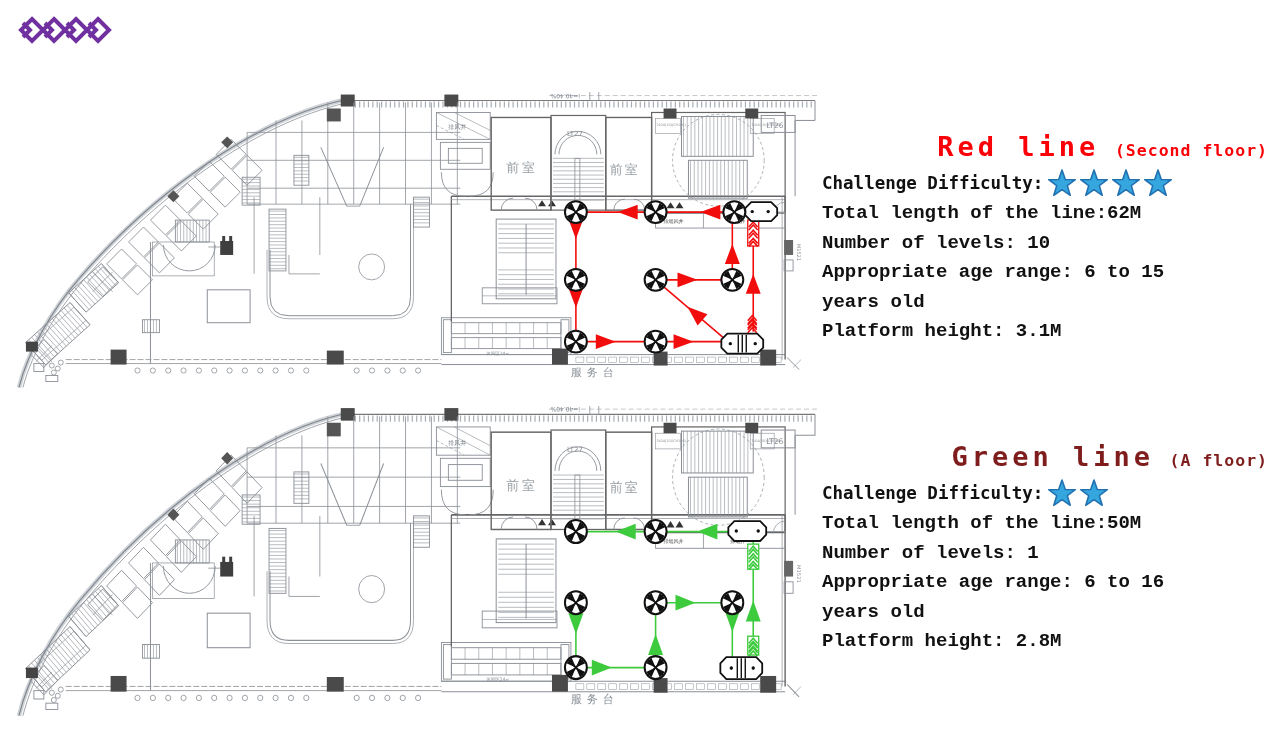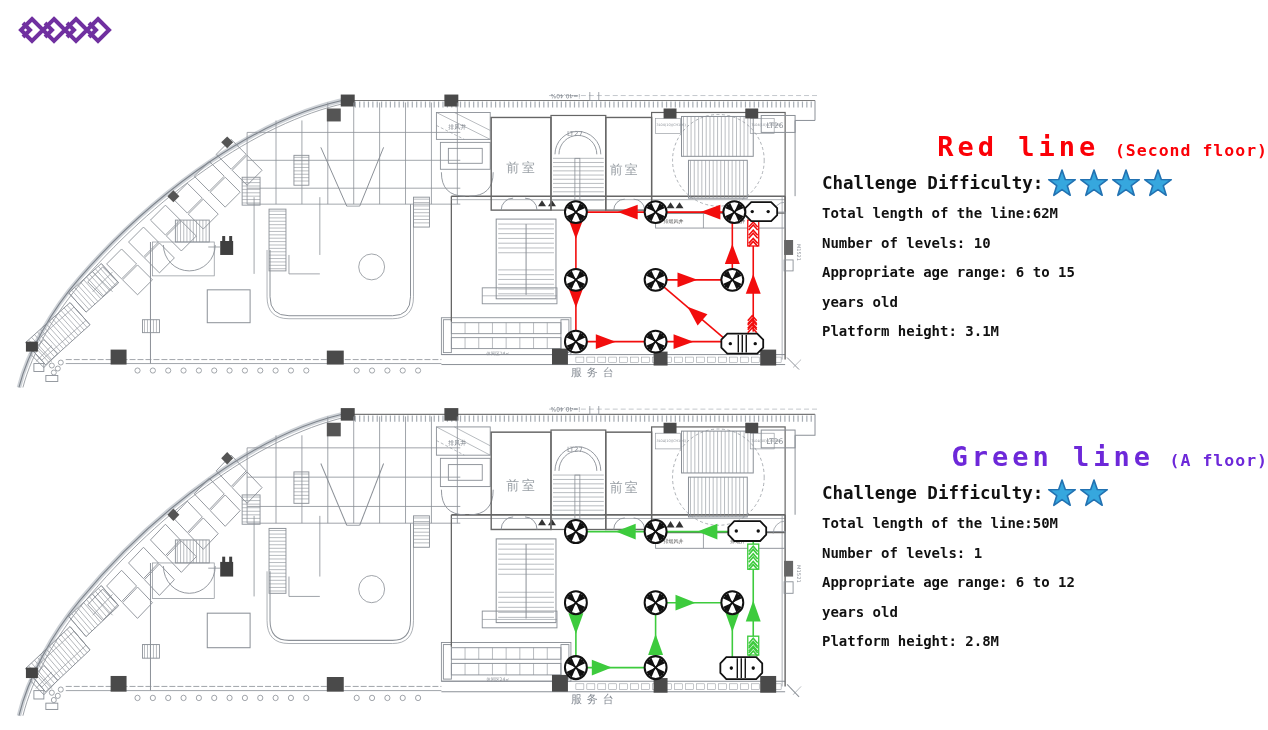--- a/index.html
+++ b/index.html
@@ -9,21 +9,21 @@
   .hdr svg{display:block;}
   .hdr .ttl{font-family:"Liberation Sans","DejaVu Sans",sans-serif;font-weight:bold;
             font-size:31px;margin-left:8px;letter-spacing:0px;}
   .plan{position:absolute;left:6px;}
   .sec{position:absolute;left:822px;width:446px;color:#111;}
   .sec-head{font-weight:bold;white-space:nowrap;height:36px;line-height:34px;text-align:right;}
   .h-main{font-size:27px;letter-spacing:4px;}
   .h-sub{font-size:16.5px;letter-spacing:1px;margin-left:6px;}
   .sec-row{height:33px;display:flex;align-items:center;font-size:17.5px;font-weight:bold;}
   .stars{display:inline-flex;margin-left:4px;}
-  .sec-line{height:29.5px;line-height:29.5px;font-size:14px;font-weight:bold;white-space:nowrap;}
+  .sec-line{height:29.5px;line-height:29.5px;font-size:19px;font-weight:bold;white-space:nowrap;font-family:Liberation Mono, monospace;}
   text{font-family:"DejaVu Sans","Liberation Sans",sans-serif;}
 </style>
 </head>
 <body>
 
 <svg width="0" height="0" style="position:absolute" aria-hidden="true">
   <defs>
     <g id="floorplan">
       <g id="fp">
           <path d="M347,6 C258,22 152,96 74,186 C46,218 22,260 13,296" fill="none" stroke="#ced2d7" stroke-width="4.5"></path>
@@ -608,31 +608,31 @@
       </span>
   </div>
   <div class="sec-line">Total length of the line:62M</div>
   <div class="sec-line">Number of levels: 10</div>
   <div class="sec-line">Appropriate age range: 6 to 15</div>
   <div class="sec-line">years old</div>
   <div class="sec-line">Platform height: 3.1M</div>
 </div>
 
 <div class="sec" id="sec-1" style="top:440px">
-  <div class="sec-head" style="color: #6d28d9;">
+  <div class="sec-head" style="color: #7f1d1d;">
     <span class="h-main">Green line</span>
     <span class="h-sub">(A floor)</span>
   </div>
   <div class="sec-row">
     <span>Challenge Difficulty:</span>
     <span class="stars">
         <svg width="64" height="30" viewBox="0 0 64 30">
           <path d="M15.0,2.0L18.3,11.5L28.3,11.7L20.3,17.7L23.2,27.3L15.0,21.6L6.8,27.3L9.7,17.7L1.7,11.7L11.7,11.5Z" fill="#36A7DE" stroke="#2272B2" stroke-width="1.6" stroke-linejoin="round"></path>
           <path d="M47.0,2.0L50.3,11.5L60.3,11.7L52.3,17.7L55.2,27.3L47.0,21.6L38.8,27.3L41.7,17.7L33.7,11.7L43.7,11.5Z" fill="#36A7DE" stroke="#2272B2" stroke-width="1.6" stroke-linejoin="round"></path>
         </svg>
       </span>
   </div>
   <div class="sec-line">Total length of the line:50M</div>
   <div class="sec-line">Number of levels: 1</div>
-  <div class="sec-line">Appropriate age range: 6 to 12</div>
+  <div class="sec-line">Appropriate age range: 6 to 16</div>
   <div class="sec-line">years old</div>
   <div class="sec-line">Platform height: 2.8M</div>
 </div>
 
 </body></html>

